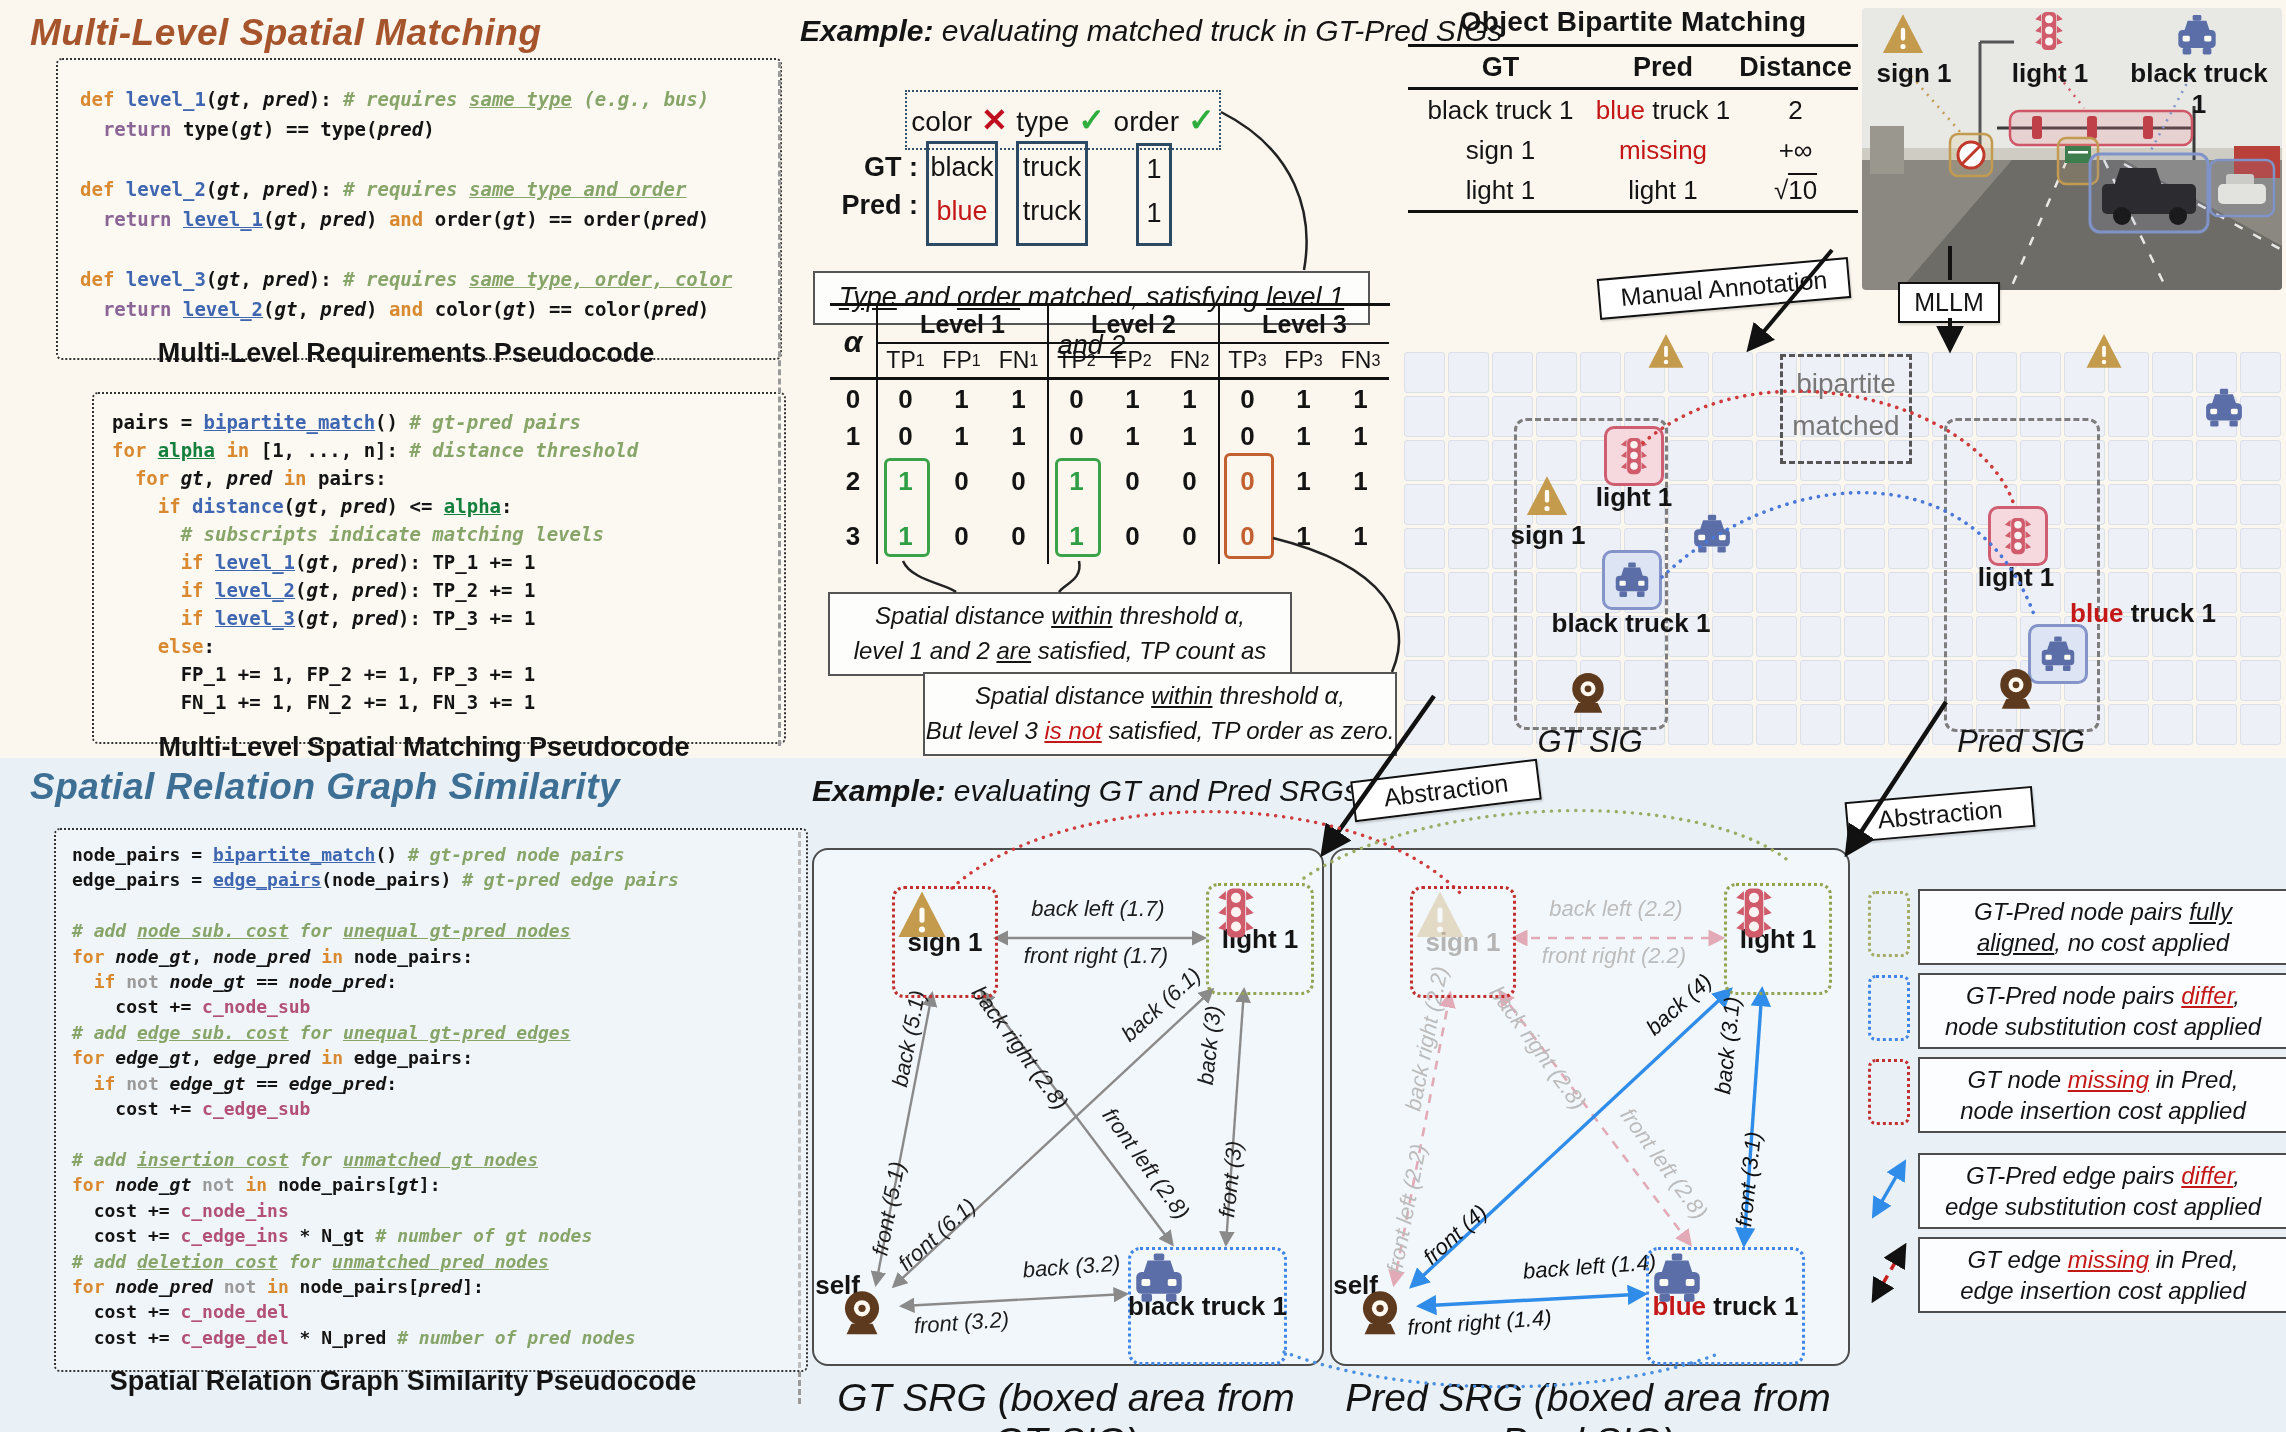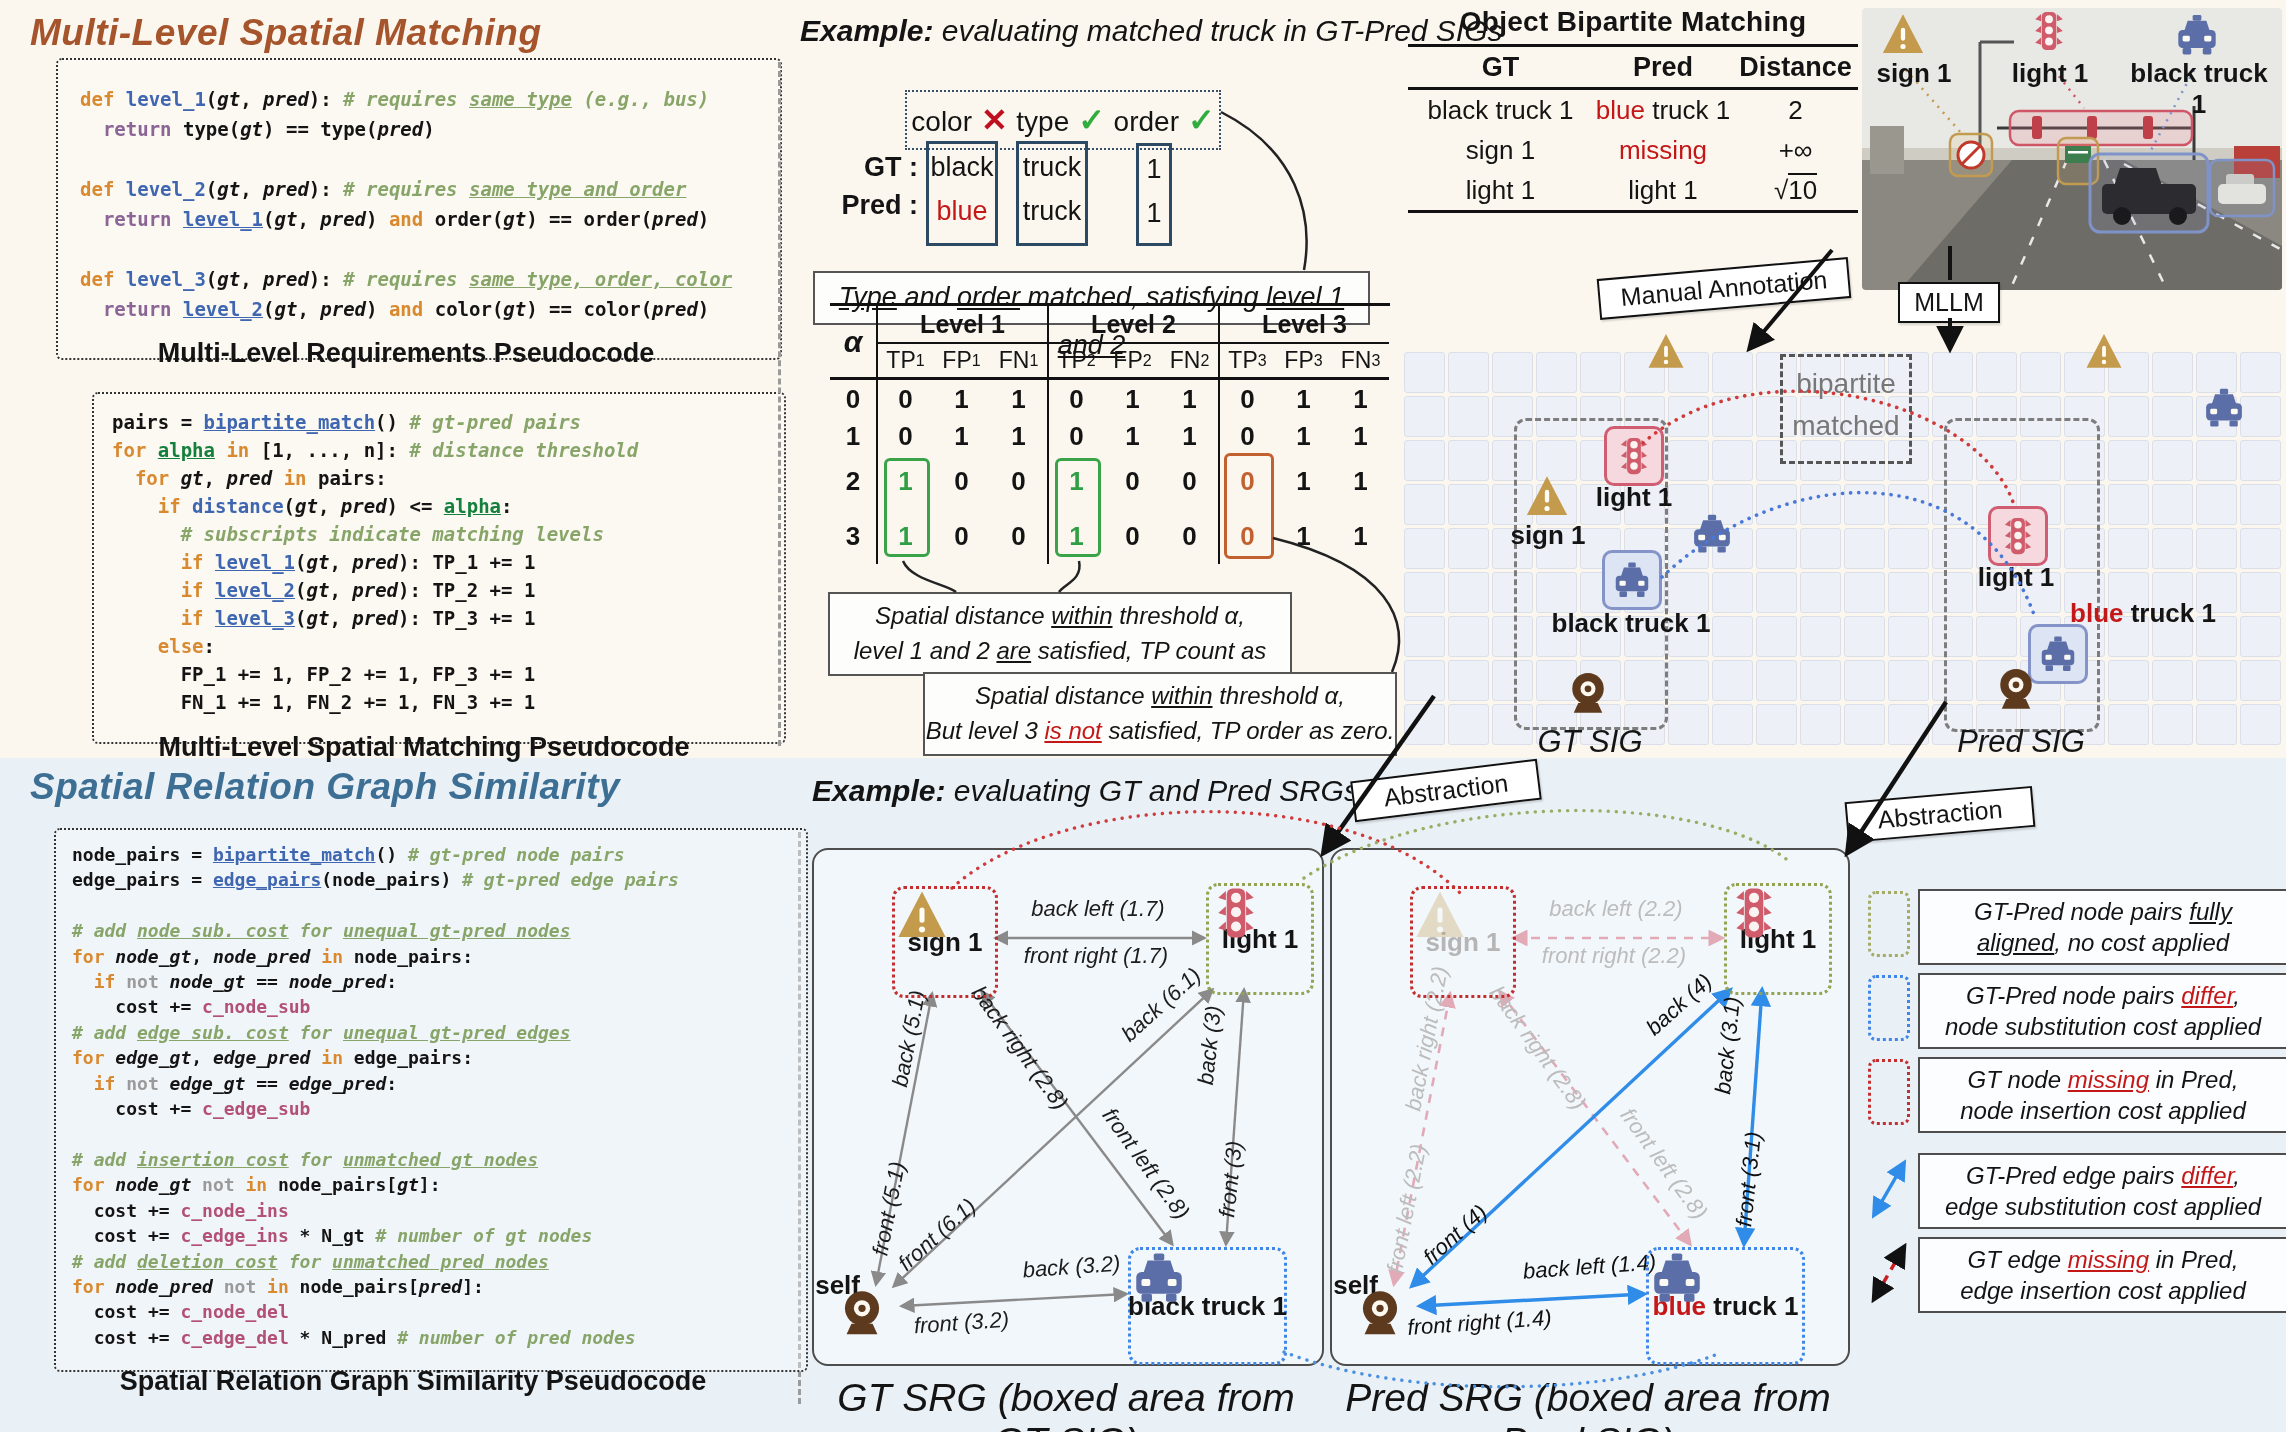--- a/index.html
+++ b/index.html
@@ -617,21 +617,21 @@
       <div class="cl">&nbsp;</div>
       <div class="cl"><span class="c-cm"># add </span><span class="c-cu">insertion cost</span><span class="c-cm"> for </span><span class="c-cu">unmatched gt nodes</span></div>
       <div class="cl"><span class="c-kw">for </span><span class="c-i">node_gt</span><span class="c-gy"> not </span><span class="c-kw">in </span><span class="c-pl">node_pairs[</span><span class="c-i">gt</span><span class="c-pl">]:</span></div>
       <div class="cl"><span class="c-pl">  </span><span class="c-b">cost</span><span class="c-pl"> += </span><span class="c-pk">c_node_ins</span></div>
       <div class="cl"><span class="c-pl">  </span><span class="c-b">cost</span><span class="c-pl"> += </span><span class="c-pk">c_edge_ins</span><span class="c-pl"> * </span><span class="c-b">N_gt </span><span class="c-cm"># number of gt nodes</span></div>
       <div class="cl"><span class="c-cm"># add </span><span class="c-cu">deletion cost</span><span class="c-cm"> for </span><span class="c-cu">unmatched pred nodes</span></div>
       <div class="cl"><span class="c-kw">for </span><span class="c-i">node_pred</span><span class="c-gy"> not </span><span class="c-kw">in </span><span class="c-pl">node_pairs[</span><span class="c-i">pred</span><span class="c-pl">]:</span></div>
       <div class="cl"><span class="c-pl">  </span><span class="c-b">cost</span><span class="c-pl"> += </span><span class="c-pk">c_node_del</span></div>
       <div class="cl"><span class="c-pl">  </span><span class="c-b">cost</span><span class="c-pl"> += </span><span class="c-pk">c_edge_del</span><span class="c-pl"> * </span><span class="c-b">N_pred </span><span class="c-cm"># number of pred nodes</span></div>
     </div>
-  <div class="abs code-caption" style="left:46px;top:1366px;width:734px;">Spatial Relation Graph Similarity Pseudocode</div>
+  <div class="abs code-caption" style="left:36px;top:1366px;width:734px;">Spatial Relation Graph Similarity Pseudocode</div>
 
   <div class="abs ex-title" style="left:812px;top:774px;">
     <b>Example:</b><span> evaluating GT and Pred SRGs</span>
   </div>
 
   <div id="gt-panel" class="srg-panel">
     <svg id="gt-srg-svg" width="508" height="514" viewBox="0 0 508 514">
         <line x1="182" y1="88" x2="390" y2="88" stroke="#8a8a8a" stroke-width="2.4" marker-start="url(#ah-gray)" marker-end="url(#ah-gray)"></line>
         <text x="284" y="66" text-anchor="middle" transform="rotate(0 284 66)" fill="#1c1c1c" style="font-family:&quot;Liberation Sans&quot;,sans-serif;font-size:22px;font-style:italic;">back left (1.7)</text>
         <text x="282" y="113" text-anchor="middle" transform="rotate(0 282 113)" fill="#1c1c1c" style="font-family:&quot;Liberation Sans&quot;,sans-serif;font-size:22px;font-style:italic;">front right (1.7)</text>

